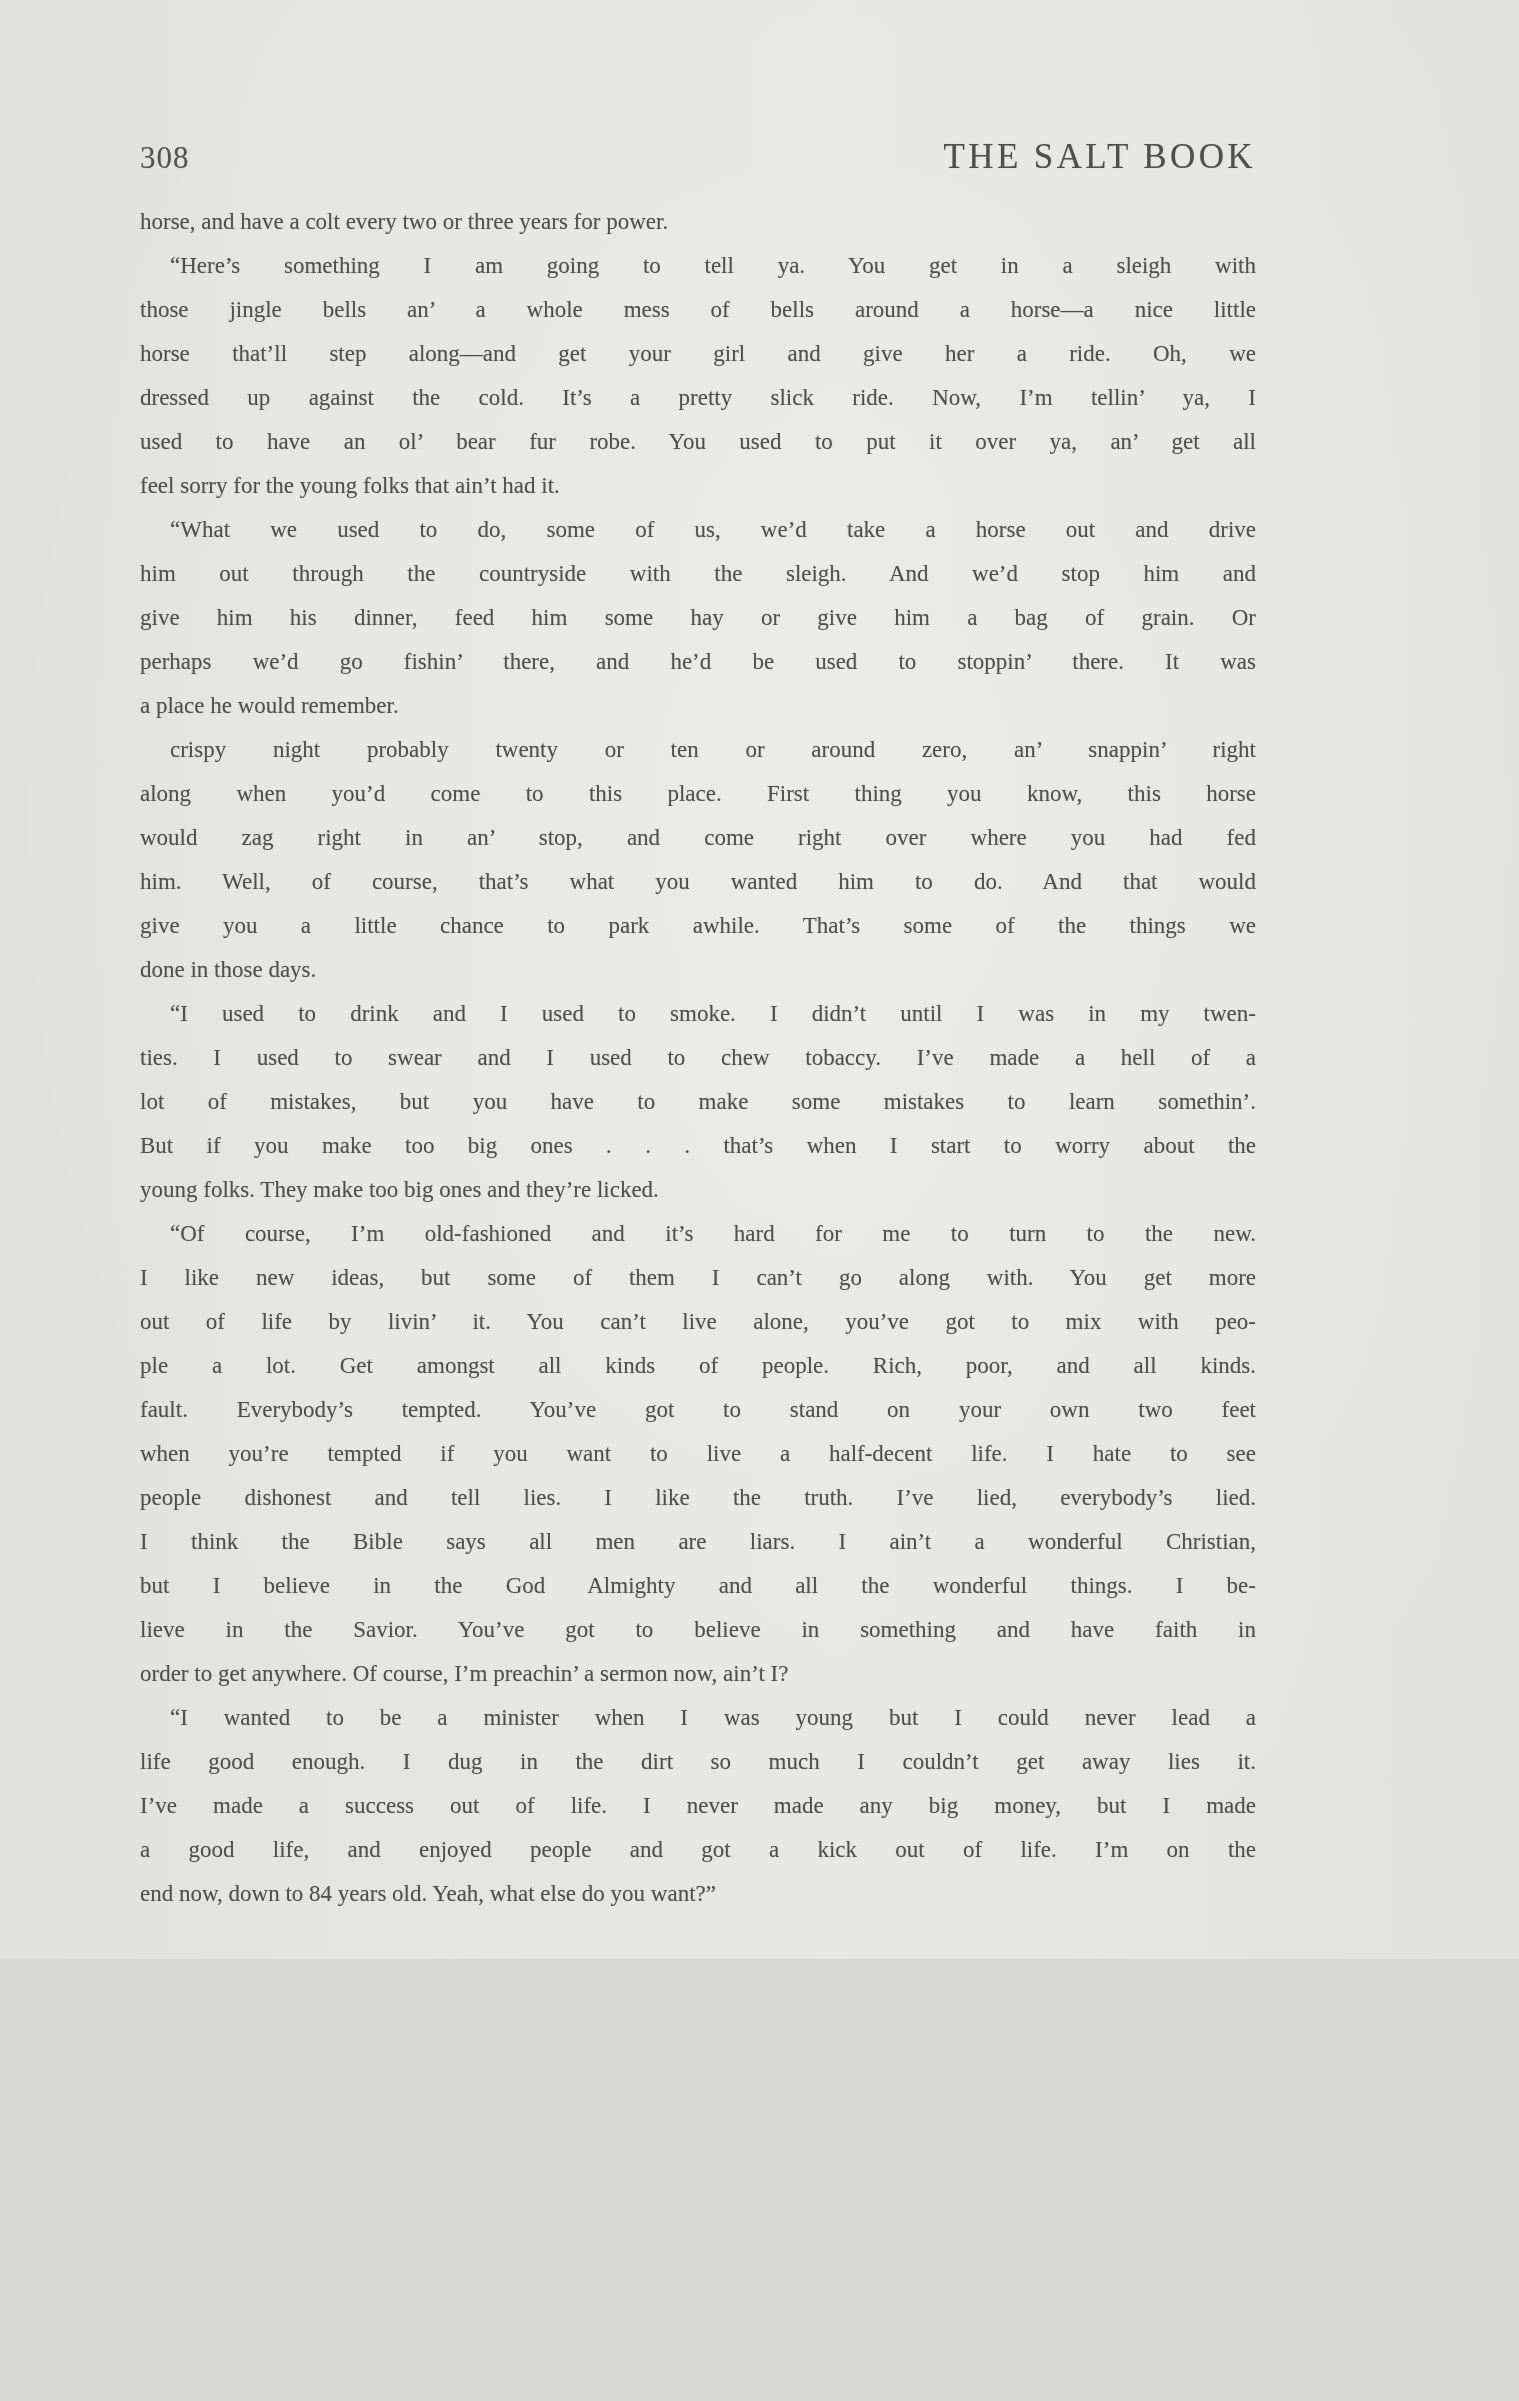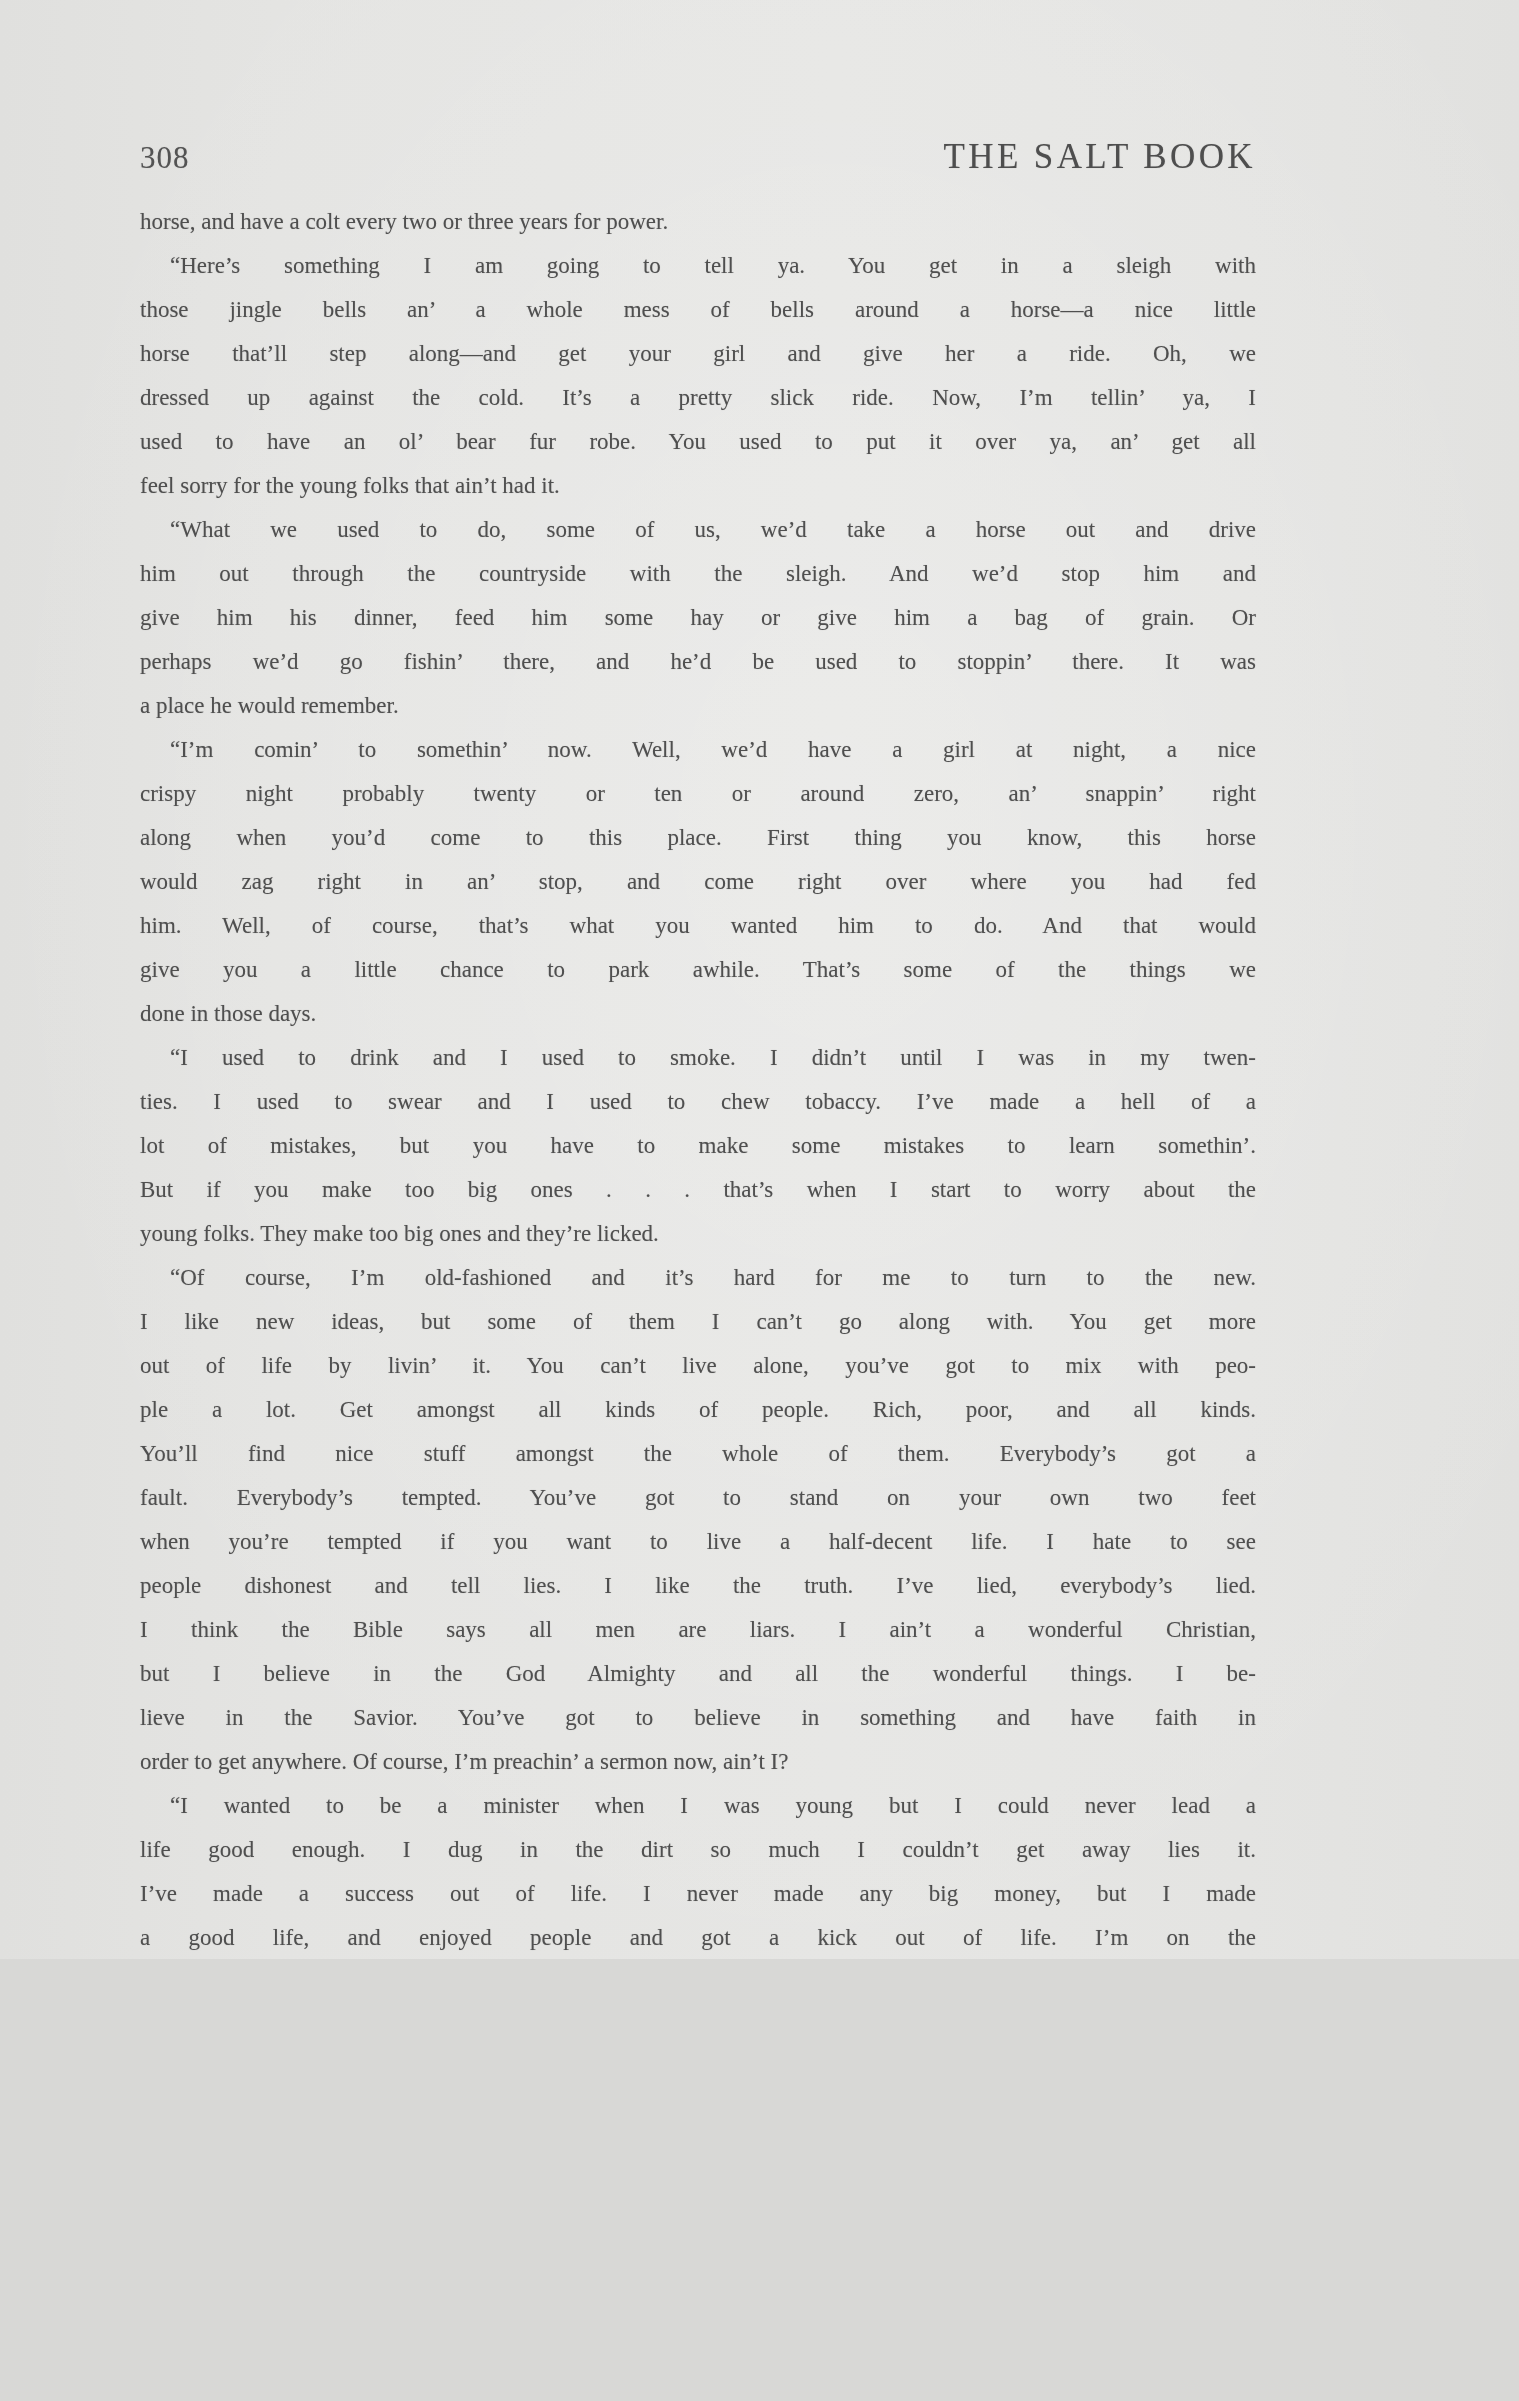--- a/index.html
+++ b/index.html
@@ -83,41 +83,39 @@
         <div class="line lastline">feel sorry for the young folks that ain’t had it.</div>
       </div>
       <div class="para indent">
         <div class="line">“What we used to do, some of us, we’d take a horse out and drive</div>
         <div class="line">him out through the countryside with the sleigh. And we’d stop him and</div>
         <div class="line">give him his dinner, feed him some hay or give him a bag of grain. Or</div>
         <div class="line">perhaps we’d go fishin’ there, and he’d be used to stoppin’ there. It was</div>
         <div class="line lastline">a place he would remember.</div>
       </div>
       <div class="para indent">
-        <div class="line">“I’m comin’ to somethin’ now. Well, we’d have a girl at night, a nice</div>
         <div class="line">crispy night probably twenty or ten or around zero, an’ snappin’ right</div>
         <div class="line">along when you’d come to this place. First thing you know, this horse</div>
         <div class="line">would zag right in an’ stop, and come right over where you had fed</div>
         <div class="line">him. Well, of course, that’s what you wanted him to do. And that would</div>
         <div class="line">give you a little chance to park awhile. That’s some of the things we</div>
         <div class="line lastline">done in those days.</div>
       </div>
       <div class="para indent">
         <div class="line">“I used to drink and I used to smoke. I didn’t until I was in my twen-</div>
         <div class="line">ties. I used to swear and I used to chew tobaccy. I’ve made a hell of a</div>
         <div class="line">lot of mistakes, but you have to make some mistakes to learn somethin’.</div>
         <div class="line">But if you make too big ones . . . that’s when I start to worry about the</div>
         <div class="line lastline">young folks. They make too big ones and they’re licked.</div>
       </div>
       <div class="para indent">
         <div class="line">“Of course, I’m old-fashioned and it’s hard for me to turn to the new.</div>
         <div class="line">I like new ideas, but some of them I can’t go along with. You get more</div>
         <div class="line">out of life by livin’ it. You can’t live alone, you’ve got to mix with peo-</div>
         <div class="line">ple a lot. Get amongst all kinds of people. Rich, poor, and all kinds.</div>
-        <div class="line">You’ll find nice stuff amongst the whole of them. Everybody’s got a</div>
         <div class="line">fault. Everybody’s tempted. You’ve got to stand on your own two feet</div>
         <div class="line">when you’re tempted if you want to live a half-decent life. I hate to see</div>
         <div class="line">people dishonest and tell lies. I like the truth. I’ve lied, everybody’s lied.</div>
         <div class="line">I think the Bible says all men are liars. I ain’t a wonderful Christian,</div>
         <div class="line">but I believe in the God Almighty and all the wonderful things. I be-</div>
         <div class="line">lieve in the Savior. You’ve got to believe in something and have faith in</div>
         <div class="line lastline">order to get anywhere. Of course, I’m preachin’ a sermon now, ain’t I?</div>
       </div>
       <div class="para indent">
         <div class="line">“I wanted to be a minister when I was young but I could never lead a</div>

